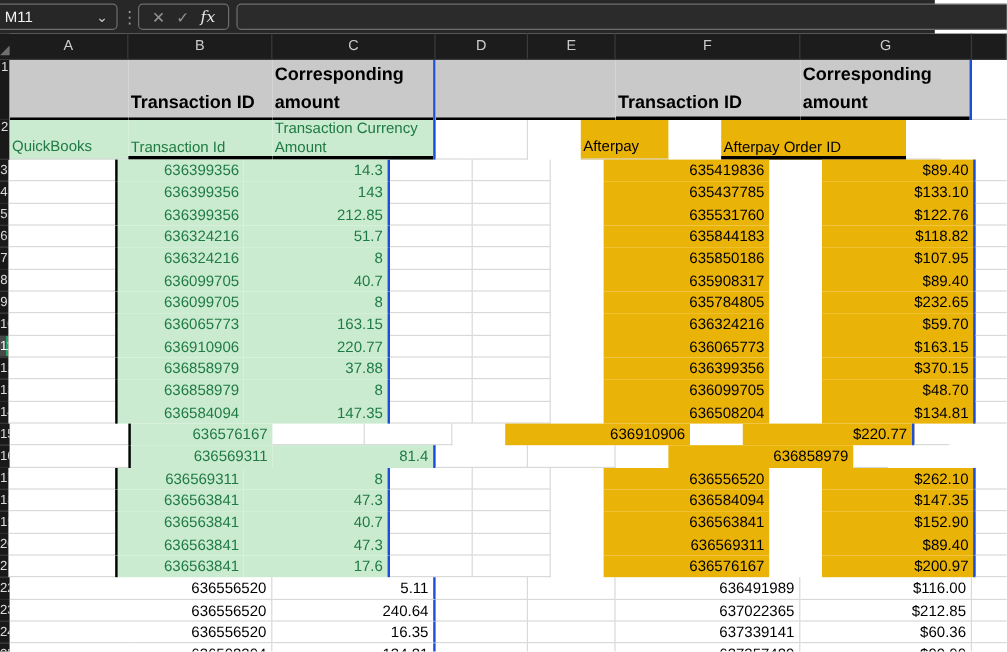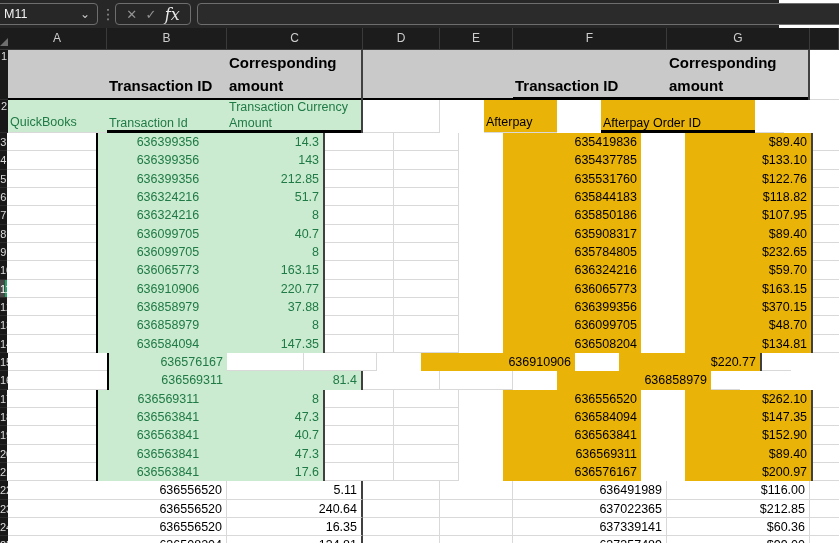--- a/index.html
+++ b/index.html
@@ -11,21 +11,21 @@
   .namebox { position:absolute; left:-6px; top:3px; width:104px; height:22px;
              border:1px solid #6e6e6e; border-radius:4px; color:#f2f2f2;
              font-size:12.5px; line-height:20px; padding-left:9px; }
   .namebox .chev { position:absolute; right:7px; top:0; color:#c8c8c8; font-size:12px; }
   .vdots { position:absolute; left:101px; top:4px; color:#9a9a9a; font-size:14px; line-height:20px; }
   .fxgroup { position:absolute; left:115px; top:3px; width:76px; height:22px;
              border:1px solid #6e6e6e; border-radius:4px; display:flex;
              align-items:center; justify-content:space-around; padding:0 6px; }
   .fxgroup .ic { color:#939393; font-size:13px; line-height:1; }
   .fxgroup .fx { color:#e8e8e8; font-family:"DejaVu Serif", serif; font-style:italic;
-                 font-size:16px; }
+                 font-size:13px; }
   .formulabox { position:absolute; left:197px; top:3px; width:700px; height:22px;
                 border:1px solid #6e6e6e; border-radius:4px; background:#2b2b2b;
                 color:#eee; font-size:12.5px; line-height:20px; padding-left:6px; }
 
   
   .colheads { display:flex; width:839px; height:22px; background:#1c1c1c;
               border-bottom:1px solid #3a3a3a; }
   .corner { position:relative; background:#1c1c1c; }
   .tri { position:absolute; right:0; bottom:3px; width:0; height:0;
          border-left:8px solid transparent; border-bottom:8px solid #6f6f6f; }
@@ -38,21 +38,21 @@
 
   
   .row { display:flex; width:839px; }
   .cell { overflow:hidden; white-space:nowrap; }
   .strip { background:#191919; color:#dcdcdc; font-size:11px; text-align:right;
            padding-right:1px; border-bottom:1px solid #2c2c2c; overflow:hidden; }
   .strip.sel { background:#474747; box-shadow:inset -2px 0 0 #21a366; color:#fff; }
 
   .gl-r { border-right:1px solid #d9d9d9; }
   .gl-b { border-bottom:1px solid #d9d9d9; }
-  .blk-r { border-right:2px solid #404040; }
+  .blk-r { border-right:2px solid #1d4ed8; }
   .blk-l { border-left:2px solid #000; }
 
   .r1 { height:50px; }
   .r1 .hd { background:#c9c9c9; font-weight:700; font-size:15px; color:#000;
             display:flex; align-items:flex-end; padding:0 2px 3px 2px;
             box-shadow:inset 0 -2px 0 #000; line-height:23px; }
   .r1 .hd.thick { box-shadow:inset 0 -3px 0 #000; }
   .r1 .hd.wrap { white-space:normal; }
 
   .r2 { height:33px; font-size:12.5px; }

